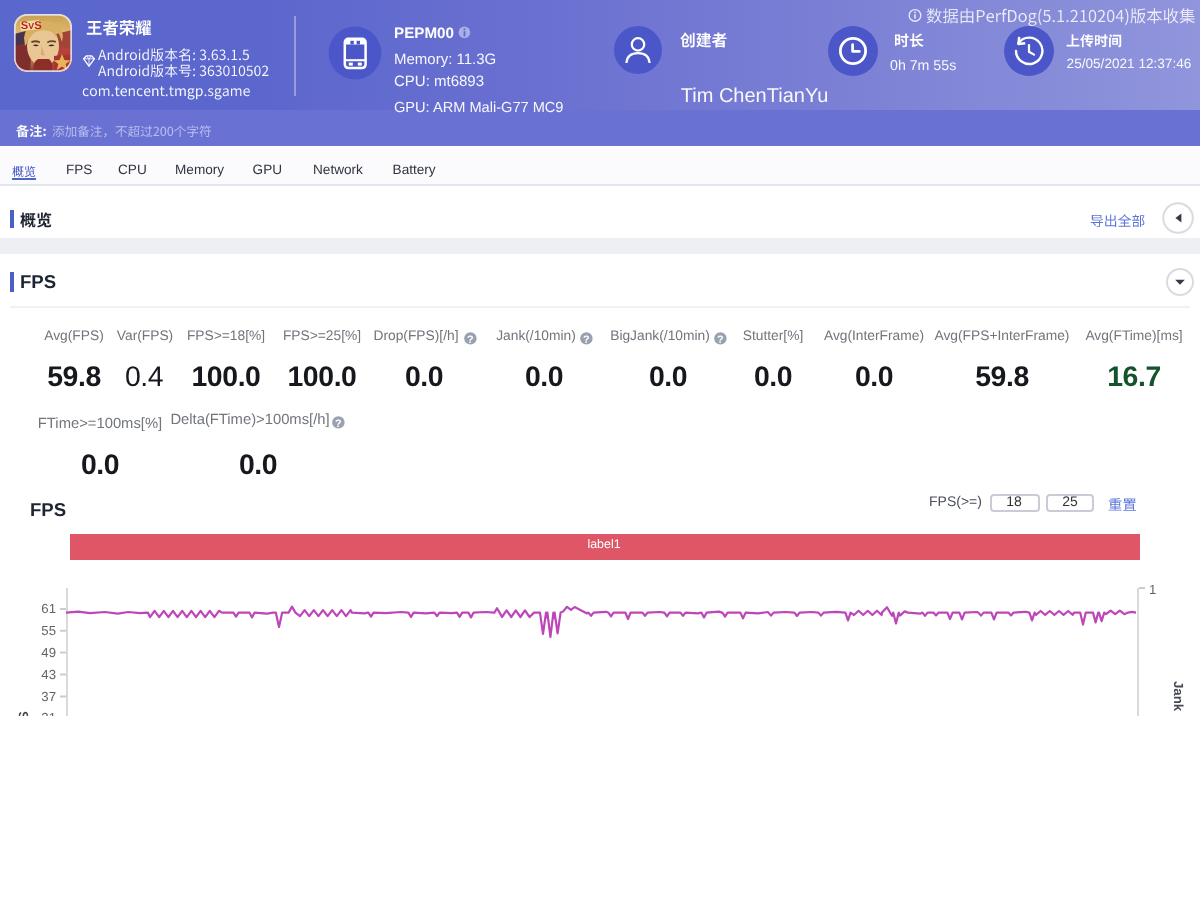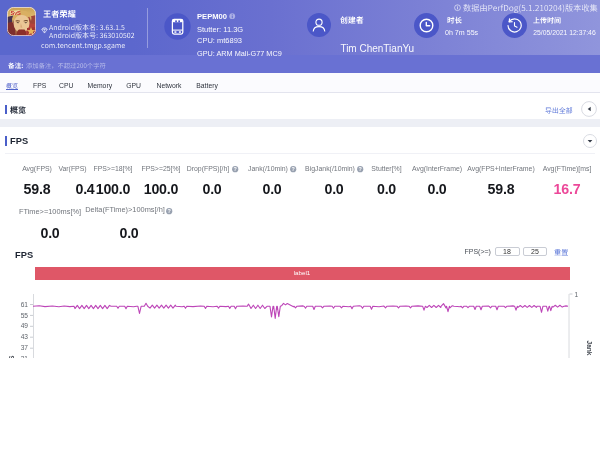--- a/index.html
+++ b/index.html
@@ -70,21 +70,21 @@
 <path d="M8.4 17.1 H18.8" stroke="#fff" stroke-width="1.05"></path>
 <rect x="10.4" y="18.3" width="2" height="1.5" fill="#fff"></rect>
 <rect x="14.9" y="18.3" width="2" height="1.5" fill="#fff"></rect>
 </svg>
 <div class="t" style="left:197px;top:12.5px;font-size:7.6px;font-weight:bold;color:#fff">PEPM00</div>
 <svg class="ab" style="left:228.5px;top:13px" width="7" height="7">
       <circle cx="3.2" cy="3.2" r="2.9" fill="rgba(255,255,255,0.45)"></circle>
       <rect x="2.8" y="2.6" width="0.9" height="2.6" fill="#5f68cd"></rect>
       <rect x="2.8" y="1.2" width="0.9" height="0.9" fill="#5f68cd"></rect>
     </svg>
-<div class="t" style="left:197px;top:26.2px;font-size:7.5px;color:rgba(255,255,255,0.95)">Stutter: 11.3G</div>
+<div class="t" style="left:197px;top:26.2px;font-size:7.5px;color:rgba(255,255,255,0.95)">Memory: 11.3G</div>
 <div class="t" style="left:197px;top:37.2px;font-size:7.5px;color:rgba(255,255,255,0.95)">CPU: mt6893</div>
 <div class="t" style="left:197px;top:50px;font-size:7.3px;color:rgba(255,255,255,0.95)">GPU: ARM Mali-G77 MC9</div>
 <svg class="ab" style="left:307px;top:13px" width="24" height="24" viewBox="0 0 24 24">
 <circle cx="12" cy="12" r="12" fill="#4b57c8"></circle>
 <circle cx="12" cy="9.2" r="3.1" fill="none" stroke="#fff" stroke-width="1.1"></circle>
 <path d="M6.2 18.5 Q6.6 13.6 12 13.6 Q17.4 13.6 17.8 18.5" fill="none" stroke="#fff" stroke-width="1.1"></path>
 </svg>
 <svg style="position:absolute;left:340.4px;top:14.1px;overflow:visible" width="26" height="13">
       <path transform="translate(0,9)" d="M6.4 -6.6H7.3V-0.4Q7.3 -0.0 7.2 0.2Q7.1 0.4 6.9 0.5Q6.6 0.6 6.2 0.7Q5.9 0.7 5.3 0.7Q5.3 0.5 5.2 0.2Q5.1 -0.0 5.0 -0.2Q5.2 -0.2 5.5 -0.2Q5.7 -0.2 5.9 -0.2Q6.1 -0.2 6.2 -0.2Q6.3 -0.2 6.3 -0.3Q6.4 -0.3 6.4 -0.4ZM4.9 -5.8H5.8V-1.3H4.9ZM1.5 -3.8H3.6V-3.0H1.5ZM1.1 -3.8H2.0V-0.6Q2.0 -0.4 2.1 -0.3Q2.1 -0.2 2.4 -0.2Q2.5 -0.2 2.6 -0.2Q2.7 -0.2 2.9 -0.2Q3.1 -0.2 3.2 -0.2Q3.4 -0.2 3.5 -0.2Q3.6 -0.2 3.7 -0.3Q3.8 -0.4 3.8 -0.6Q3.9 -0.8 3.9 -1.2Q4.0 -1.1 4.3 -1.0Q4.5 -0.9 4.7 -0.9Q4.7 -0.3 4.5 -0.0Q4.4 0.3 4.2 0.4Q4.0 0.6 3.5 0.6Q3.5 0.6 3.4 0.6Q3.2 0.6 3.1 0.6Q2.9 0.6 2.7 0.6Q2.6 0.6 2.5 0.6Q2.3 0.6 2.3 0.6Q1.8 0.6 1.5 0.5Q1.3 0.4 1.2 0.1Q1.1 -0.1 1.1 -0.6ZM3.3 -3.8H4.2Q4.2 -3.8 4.2 -3.7Q4.2 -3.6 4.2 -3.5Q4.1 -2.9 4.1 -2.4Q4.1 -2.0 4.0 -1.8Q3.9 -1.5 3.8 -1.4Q3.7 -1.3 3.6 -1.2Q3.5 -1.2 3.3 -1.1Q3.2 -1.1 2.9 -1.1Q2.7 -1.1 2.5 -1.1Q2.4 -1.3 2.4 -1.5Q2.3 -1.7 2.2 -1.9Q2.4 -1.9 2.6 -1.9Q2.7 -1.9 2.8 -1.9Q2.9 -1.9 3.0 -1.9Q3.0 -1.9 3.1 -2.0Q3.1 -2.0 3.1 -2.2Q3.2 -2.4 3.2 -2.8Q3.2 -3.1 3.3 -3.7ZM2.3 -5.7 2.9 -6.3Q3.2 -6.0 3.6 -5.6Q3.9 -5.2 4.3 -4.8Q4.6 -4.4 4.8 -4.1L4.1 -3.5Q3.9 -3.8 3.6 -4.2Q3.3 -4.6 2.9 -5.0Q2.6 -5.4 2.3 -5.7ZM2.3 -6.7 3.2 -6.5Q2.8 -5.5 2.2 -4.7Q1.6 -3.9 0.8 -3.3Q0.7 -3.4 0.6 -3.5Q0.5 -3.7 0.4 -3.8Q0.2 -3.9 0.1 -4.0Q0.6 -4.3 1.0 -4.8Q1.5 -5.2 1.8 -5.7Q2.1 -6.2 2.3 -6.7Z M10.5 -5.0H15.4V-4.3H10.5ZM10.9 -2.8H15.0V-2.2H10.9ZM10.6 -1.8H15.3V-1.1H10.6ZM12.3 -6.7H13.2V-0.5H12.3ZM11.0 -6.1H15.0V-3.2H10.9V-3.9H14.1V-5.4H11.0ZM8.3 -6.3H10.1V-5.5H8.3ZM9.0 -4.0H10.1V-3.2H9.0ZM9.8 -4.0H10.0L10.1 -4.0L10.7 -3.9Q10.5 -2.2 10.0 -1.0Q9.6 0.1 8.8 0.7Q8.7 0.6 8.6 0.5Q8.5 0.4 8.3 0.3Q8.2 0.1 8.1 0.1Q8.8 -0.4 9.3 -1.4Q9.7 -2.4 9.8 -3.9ZM9.0 -2.7Q9.3 -2.0 9.6 -1.5Q10.0 -1.0 10.5 -0.7Q11.0 -0.5 11.6 -0.4Q12.2 -0.3 12.9 -0.3Q13.1 -0.3 13.3 -0.3Q13.6 -0.3 13.9 -0.3Q14.2 -0.3 14.5 -0.3Q14.9 -0.3 15.1 -0.3Q15.4 -0.3 15.6 -0.3Q15.5 -0.2 15.4 -0.1Q15.4 0.1 15.3 0.3Q15.3 0.4 15.2 0.6H14.8H12.9Q12.0 0.6 11.3 0.4Q10.6 0.3 10.1 -0.0Q9.5 -0.3 9.1 -0.9Q8.6 -1.5 8.3 -2.5ZM8.6 -2.8Q8.6 -2.9 8.5 -3.1Q8.5 -3.2 8.4 -3.3Q8.3 -3.5 8.3 -3.6Q8.4 -3.6 8.5 -3.8Q8.7 -3.9 8.8 -4.1Q8.9 -4.2 9.1 -4.6Q9.2 -4.9 9.4 -5.3Q9.6 -5.8 9.8 -6.2V-6.3L10.1 -6.4L10.7 -6.0Q10.4 -5.2 10.0 -4.5Q9.6 -3.8 9.2 -3.3V-3.3Q9.2 -3.3 9.1 -3.2Q9.1 -3.2 8.9 -3.1Q8.8 -3.1 8.7 -3.0Q8.6 -2.9 8.6 -2.8Z M16.2 -4.3H23.3V-3.5H16.2ZM16.9 -5.9H21.4V-5.0H16.9ZM18.3 -1.6H21.8V-0.8H18.3ZM18.3 -0.3H21.8V0.5H18.3ZM18.7 -6.7H19.7V-3.9H18.7ZM22.2 -6.5 23.0 -6.1Q22.3 -5.0 21.2 -4.1Q20.2 -3.2 19.0 -2.5Q17.8 -1.9 16.5 -1.4Q16.5 -1.5 16.4 -1.6Q16.3 -1.8 16.1 -1.9Q16.0 -2.1 15.9 -2.2Q17.2 -2.6 18.4 -3.2Q19.6 -3.8 20.6 -4.7Q21.5 -5.5 22.2 -6.5ZM17.7 -2.8H22.4V0.7H21.4V-2.1H18.7V0.7H17.7Z" fill="#fff"></path>
     </svg>
@@ -148,21 +148,21 @@
 <div class="ab" style="left:5.4px;top:136px;width:2px;height:9.5px;background:#4a5fc9"></div>
 <div class="t" style="left:10px;top:136.5px;font-size:9.3px;font-weight:bold;color:#1d2432">FPS</div>
 <svg class="ab" style="left:582.5px;top:134px" width="14" height="14">
       <circle cx="7" cy="7" r="6.5" fill="#fff" stroke="#d9dbe2" stroke-width="1"></circle>
       <path d="M4.6 5.9 L9.4 5.9 L7 8.4 Z" fill="#333a46"></path>
     </svg>
 <div class="ab" style="left:5px;top:153px;width:590px;height:1px;background:#f0f1f6"></div>
 <div class="t ctr" style="left:37px;top:165.6px;font-size:6.9px;color:#71757c">Avg(FPS)</div>
 <div class="t ctr" style="left:37px;top:182px;font-size:14.2px;font-weight:bold;color:#16181d;letter-spacing:-0.2px">59.8</div>
 <div class="t ctr" style="left:72.5px;top:165.6px;font-size:6.9px;color:#71757c">Var(FPS)</div>
-<div class="t ctr" style="left:85px;top:182px;font-size:14.2px;font-weight:bold;color:#16181d;letter-spacing:-0.2px">0.4</div>
+<div class="t ctr" style="left:72px;top:182px;font-size:14.2px;font-weight:normal;color:#16181d;letter-spacing:-0.2px">0.4</div>
 <div class="t ctr" style="left:113px;top:165.6px;font-size:6.9px;color:#71757c">FPS&gt;=18[%]</div>
 <div class="t ctr" style="left:113px;top:182px;font-size:14.2px;font-weight:bold;color:#16181d;letter-spacing:-0.2px">100.0</div>
 <div class="t ctr" style="left:161px;top:165.6px;font-size:6.9px;color:#71757c">FPS&gt;=25[%]</div>
 <div class="t ctr" style="left:161px;top:182px;font-size:14.2px;font-weight:bold;color:#16181d;letter-spacing:-0.2px">100.0</div>
 <div class="t ctr" style="left:208px;top:165.6px;font-size:6.9px;color:#71757c">Drop(FPS)[/h]</div>
 <svg class="ab" style="left:231.57999999999998px;top:165.8px" width="8" height="8">
       <circle cx="3.2" cy="3.2" r="3.1" fill="#98a1b0"></circle>
       <text x="3.2" y="5.3" text-anchor="middle" font-size="5.4" font-weight="bold" fill="#fff" font-family="Liberation Sans">?</text>
     </svg>
 <div class="t ctr" style="left:212px;top:182px;font-size:14.2px;font-weight:bold;color:#16181d;letter-spacing:-0.2px">0.0</div>
@@ -178,21 +178,21 @@
       <text x="3.2" y="5.3" text-anchor="middle" font-size="5.4" font-weight="bold" fill="#fff" font-family="Liberation Sans">?</text>
     </svg>
 <div class="t ctr" style="left:334px;top:182px;font-size:14.2px;font-weight:bold;color:#16181d;letter-spacing:-0.2px">0.0</div>
 <div class="t ctr" style="left:386.5px;top:165.6px;font-size:6.9px;color:#71757c">Stutter[%]</div>
 <div class="t ctr" style="left:386.5px;top:182px;font-size:14.2px;font-weight:bold;color:#16181d;letter-spacing:-0.2px">0.0</div>
 <div class="t ctr" style="left:437px;top:165.6px;font-size:6.9px;color:#71757c">Avg(InterFrame)</div>
 <div class="t ctr" style="left:437px;top:182px;font-size:14.2px;font-weight:bold;color:#16181d;letter-spacing:-0.2px">0.0</div>
 <div class="t ctr" style="left:501px;top:165.6px;font-size:6.9px;color:#71757c">Avg(FPS+InterFrame)</div>
 <div class="t ctr" style="left:501px;top:182px;font-size:14.2px;font-weight:bold;color:#16181d;letter-spacing:-0.2px">59.8</div>
 <div class="t ctr" style="left:567px;top:165.6px;font-size:6.9px;color:#71757c">Avg(FTime)[ms]</div>
-<div class="t ctr" style="left:567px;top:182px;font-size:14.2px;font-weight:bold;color:#ec4899;letter-spacing:-0.2px">16.7</div>
+<div class="t ctr" style="left:567px;top:182px;font-size:14.2px;font-weight:bold;color:#14532d;letter-spacing:-0.2px">16.7</div>
 <div class="t ctr" style="left:50px;top:207.6px;font-size:7.4px;color:#71757c">FTime&gt;=100ms[%]</div>
 <div class="t ctr" style="left:50px;top:225.5px;font-size:14.2px;font-weight:bold;color:#16181d;letter-spacing:-0.2px">0.0</div>
 <div class="t ctr" style="left:125px;top:206px;font-size:7.4px;color:#71757c">Delta(FTime)&gt;100ms[/h]</div>
 <svg class="ab" style="left:166.16px;top:208.20000000000002px" width="8" height="8">
       <circle cx="3.2" cy="3.2" r="3.1" fill="#98a1b0"></circle>
       <text x="3.2" y="5.3" text-anchor="middle" font-size="5.4" font-weight="bold" fill="#fff" font-family="Liberation Sans">?</text>
     </svg>
 <div class="t ctr" style="left:129px;top:225.5px;font-size:14.2px;font-weight:bold;color:#16181d;letter-spacing:-0.2px">0.0</div>
 <div class="t" style="left:15px;top:251px;font-size:9.3px;font-weight:bold;color:#1d2432">FPS</div>
 <div class="t" style="left:464.5px;top:248px;font-size:7px;color:#4a4f57">FPS(&gt;=)</div>

